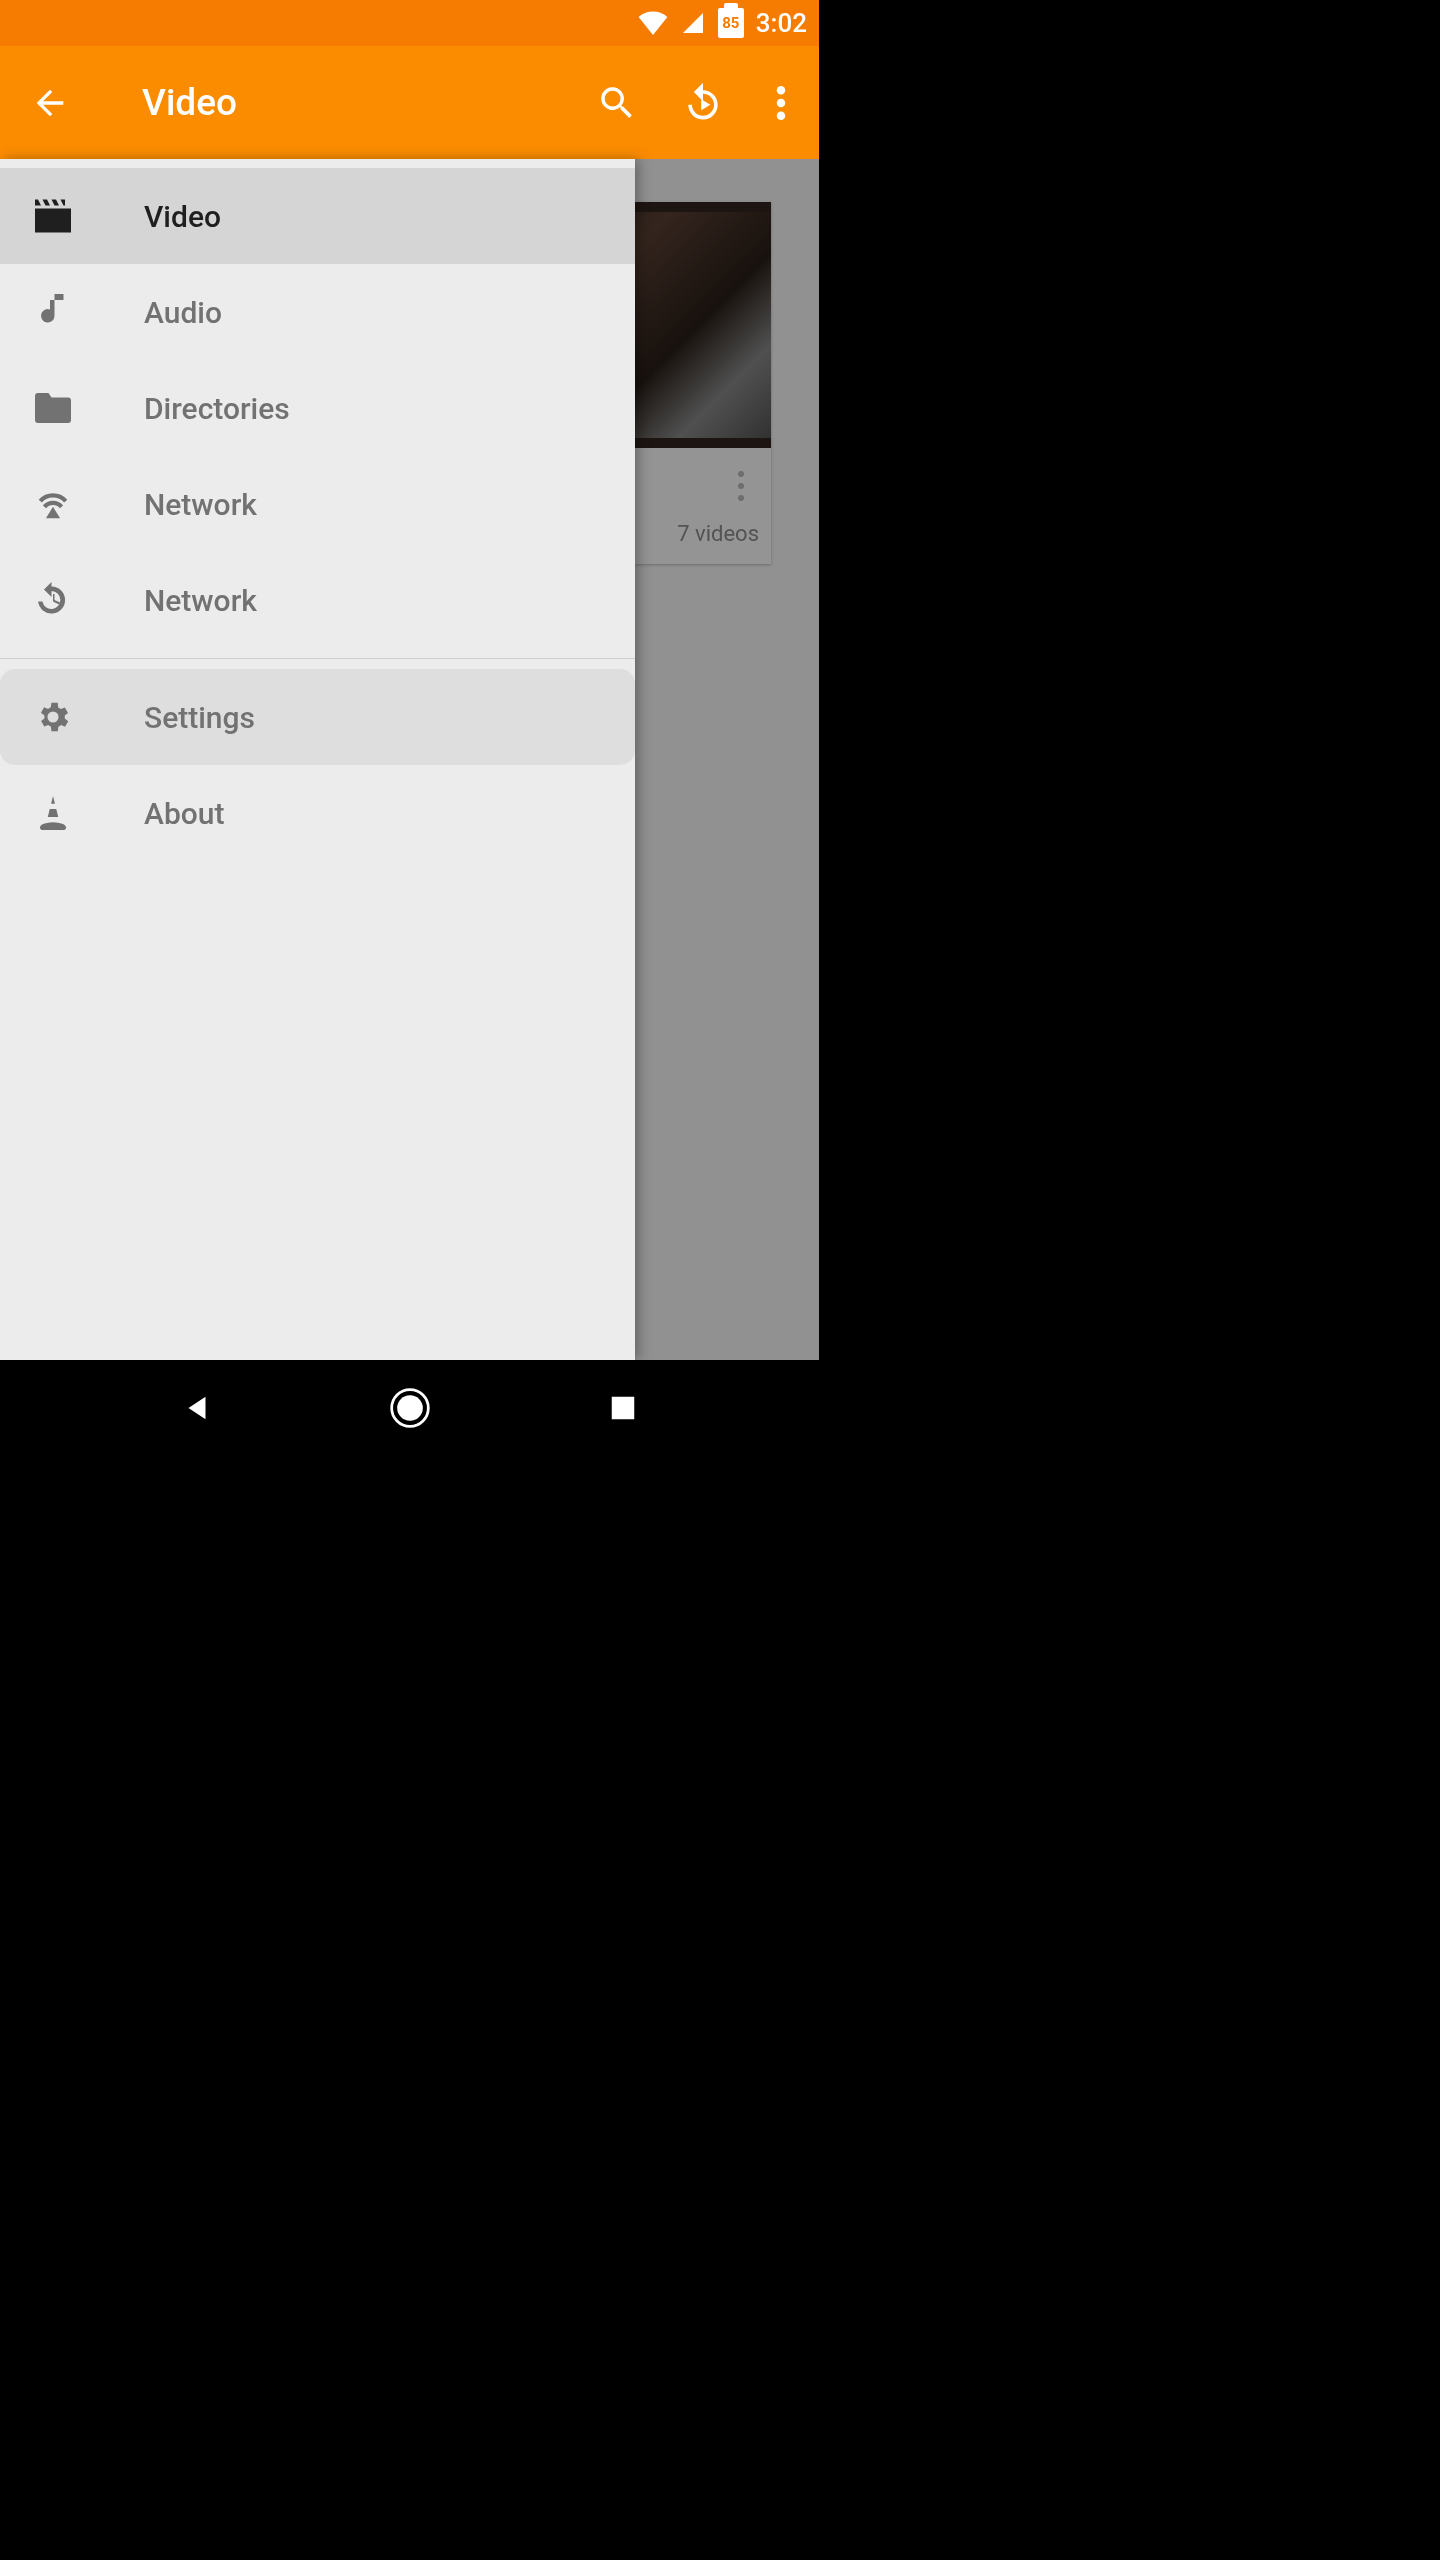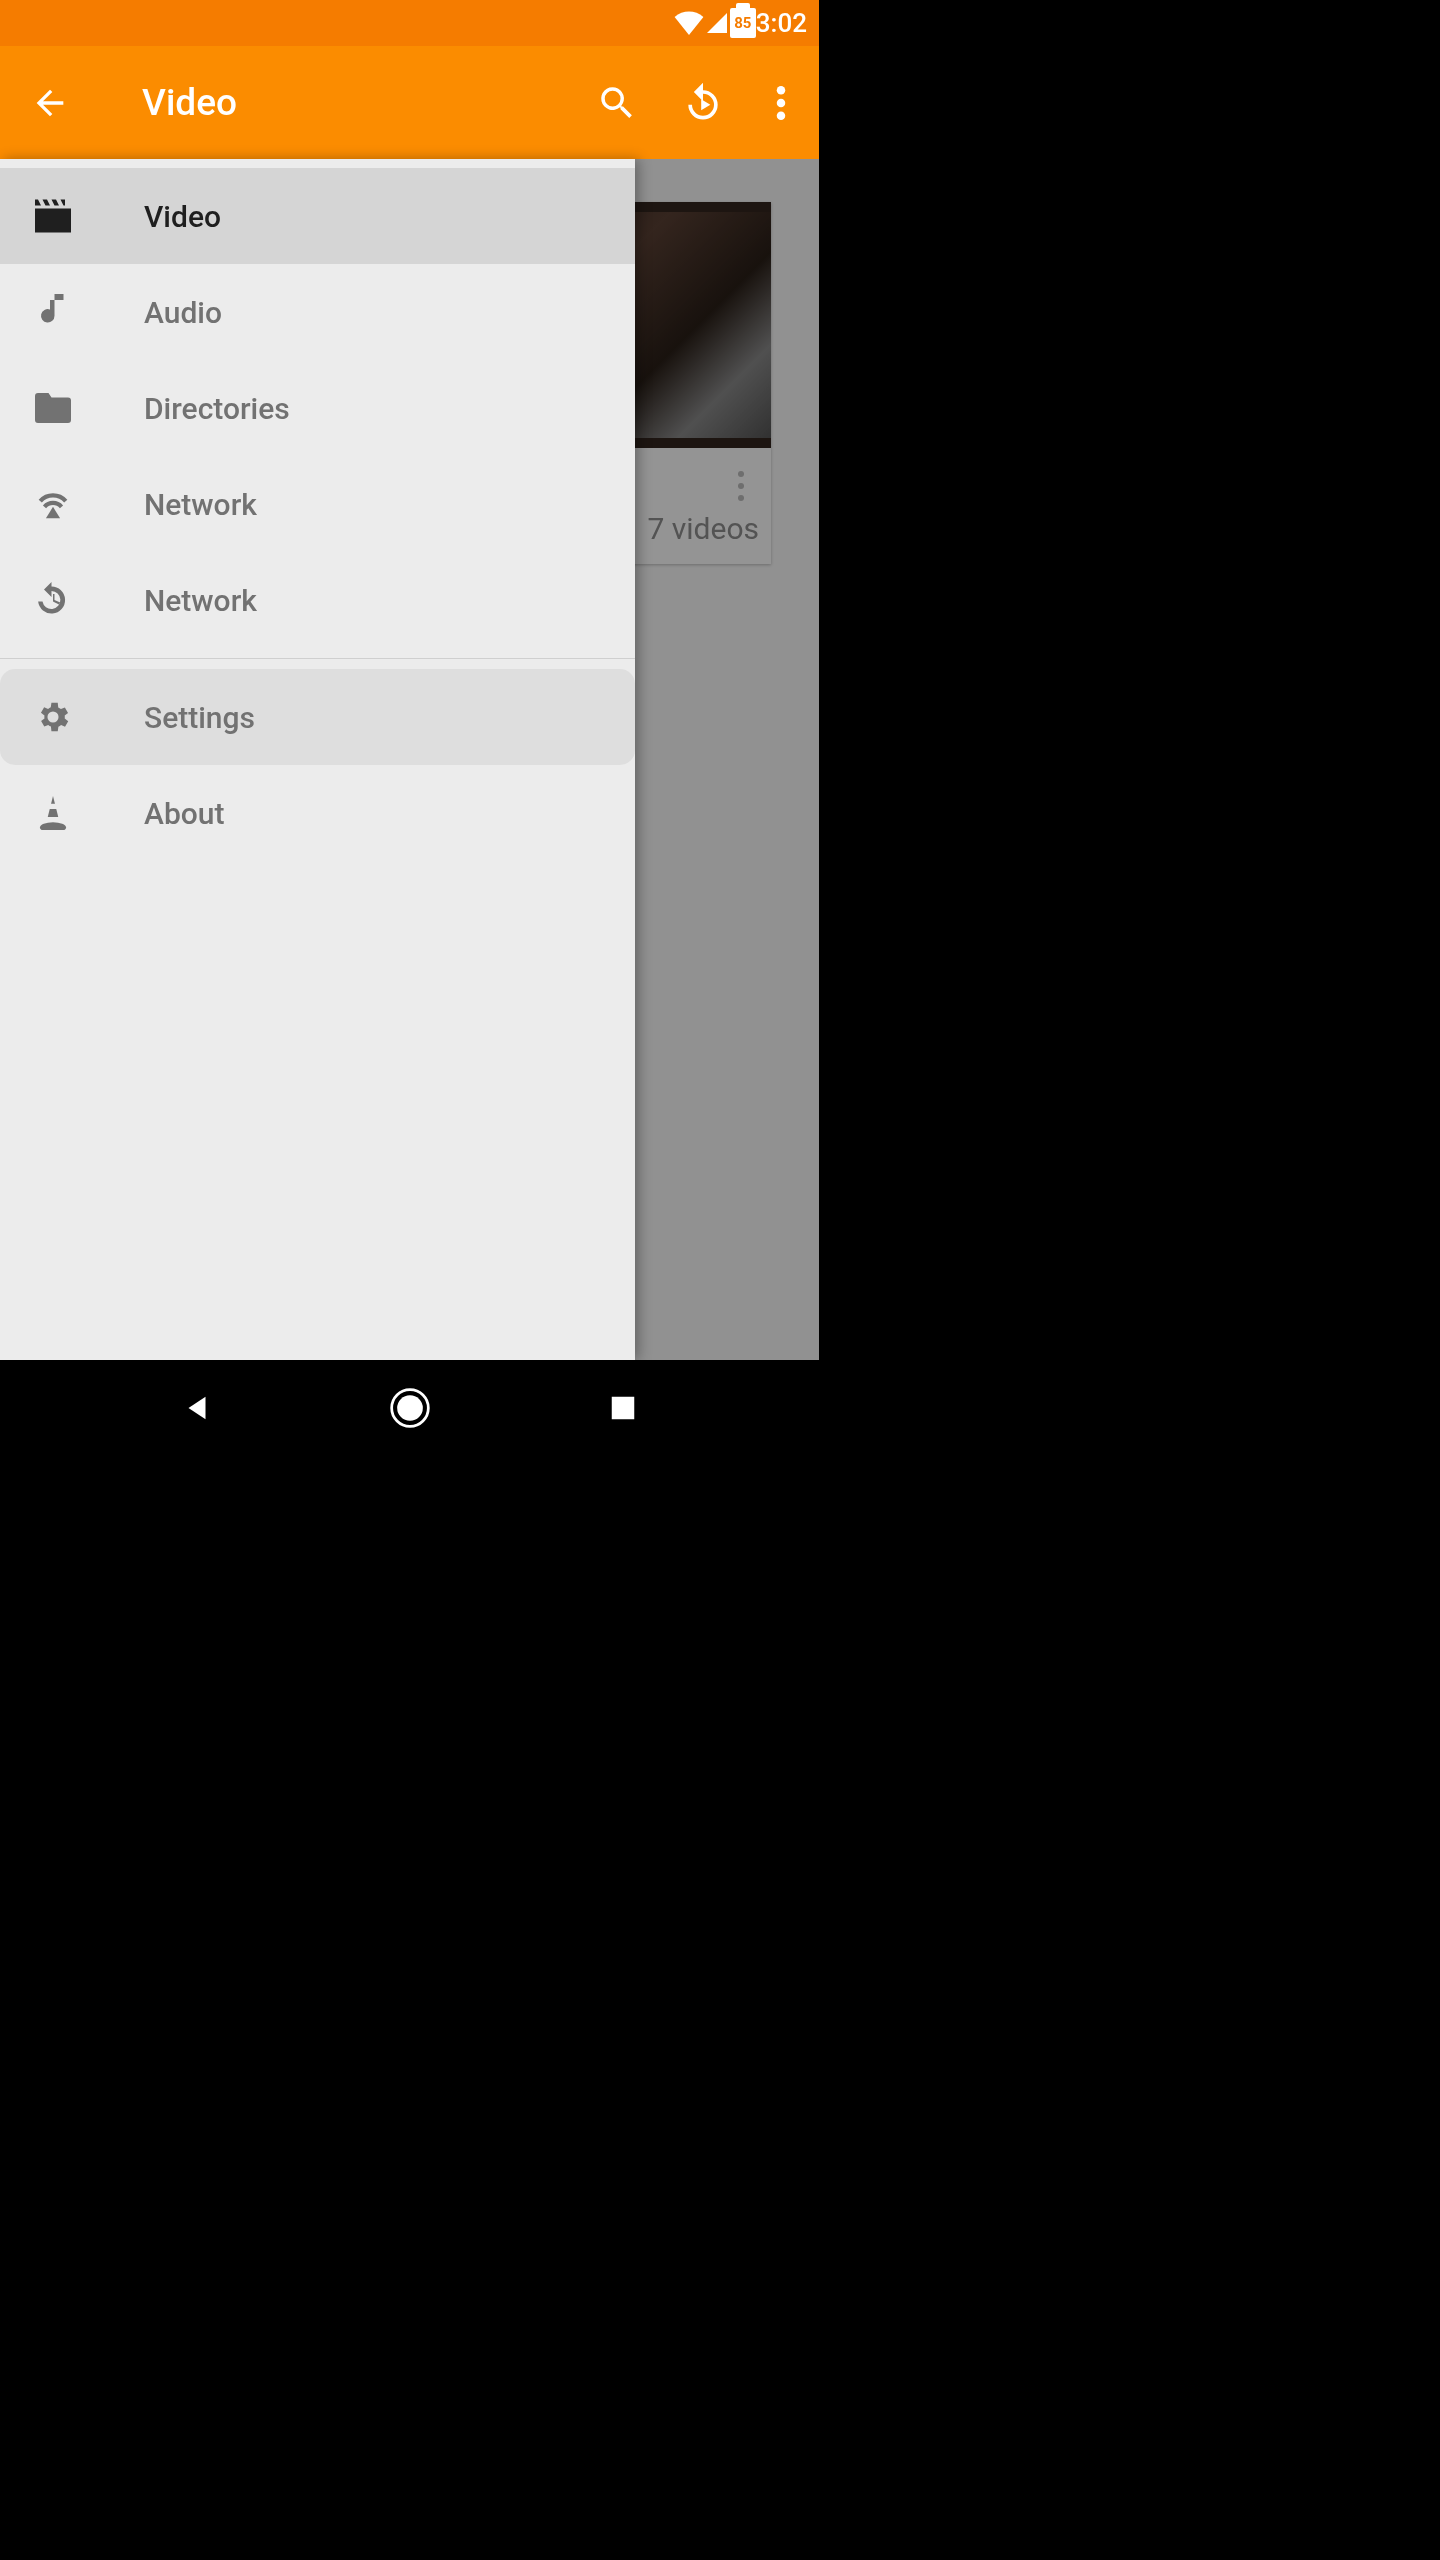--- a/index.html
+++ b/index.html
@@ -1,34 +1,34 @@
 <!DOCTYPE html>
 <html><head>
 <meta charset="utf-8">
 <style>
   * { margin:0; padding:0; box-sizing:border-box; }
   html,body { width:819px; height:1456px; font-family: Roboto, "Helvetica Neue", Arial, sans-serif; background:#000; overflow:hidden; }
   .screen { position:relative; width:819px; height:1456px; background:#000; }
   
   .status-bar { height:46px; background:#f57c00; display:flex; align-items:center; justify-content:flex-end; padding:0 12px; color:#fff; font-size:26px; font-weight:500; }
-  .status-bar .st-item { margin-left:0; display:flex; align-items:center; }
+  .status-bar .st-item { margin-left:12px; display:flex; align-items:center; }
   
   .action-bar { height:113px; background:#fb8c00; display:flex; align-items:center; color:#fff; }
   .ab-back { width:56px; height:56px; margin-left:22px; display:flex; align-items:center; justify-content:center; }
   .ab-title { font-size:37px; font-weight:500; margin-left:64px; flex:1; }
   .ab-icon { width:56px; height:56px; display:flex; align-items:center; justify-content:center; margin-right:30px; }
   
   .content-area { position:absolute; top:159px; left:0; right:0; bottom:96px; background:#fafafa; }
   .scrim { position:absolute; inset:0; background:rgba(0,0,0,.42); }
   
   .card { position:absolute; right:48px; top:43px; width:240px; background:#fff; box-shadow:0 1px 3px rgba(0,0,0,.25); }
   .card .thumb { height:246px; background:#32251e; position:relative; overflow:hidden; }
   .thumb::before { content:""; position:absolute; left:0; right:0; top:10px; bottom:10px; background:linear-gradient(135deg,#3a2a22 0%,#5a4034 30%,#2a1f18 60%,#8a8a8a 80%,#555 100%); }
   .card .meta { height:116px; position:relative; display:flex; align-items:flex-end; justify-content:flex-end; padding:0 12px 18px 12px; }
-  .card .meta .count { color:#909090; font-size:30px; }
+  .card .meta .count { color:#909090; font-size:22px; }
   .card .meta .dots { position:absolute; right:18px; top:18px; width:24px; height:40px; display:flex; flex-direction:column; align-items:center; justify-content:center; }
   .card .meta .dots span { width:6px; height:6px; border-radius:50%; background:#bdbdbd; margin:3px 0; }
   
   .drawer { position:absolute; top:159px; left:0; width:635px; bottom:96px; background:#ececec; box-shadow:4px 0 12px rgba(0,0,0,.3); }
   .drawer .spacer-top { height:9px; }
   .drawer .item { height:96px; display:flex; align-items:center; padding-left:34px; }
   .drawer .item.active { background:#d5d5d5; }
   .drawer .item.press { background:#dedede;border-radius:15px; }
   .drawer .item .icn { width:38px; height:38px; display:flex; align-items:center; justify-content:center; color:#727272; flex:0 0 38px; }
   .drawer .item.active .icn { color:#1f1f1f; }

